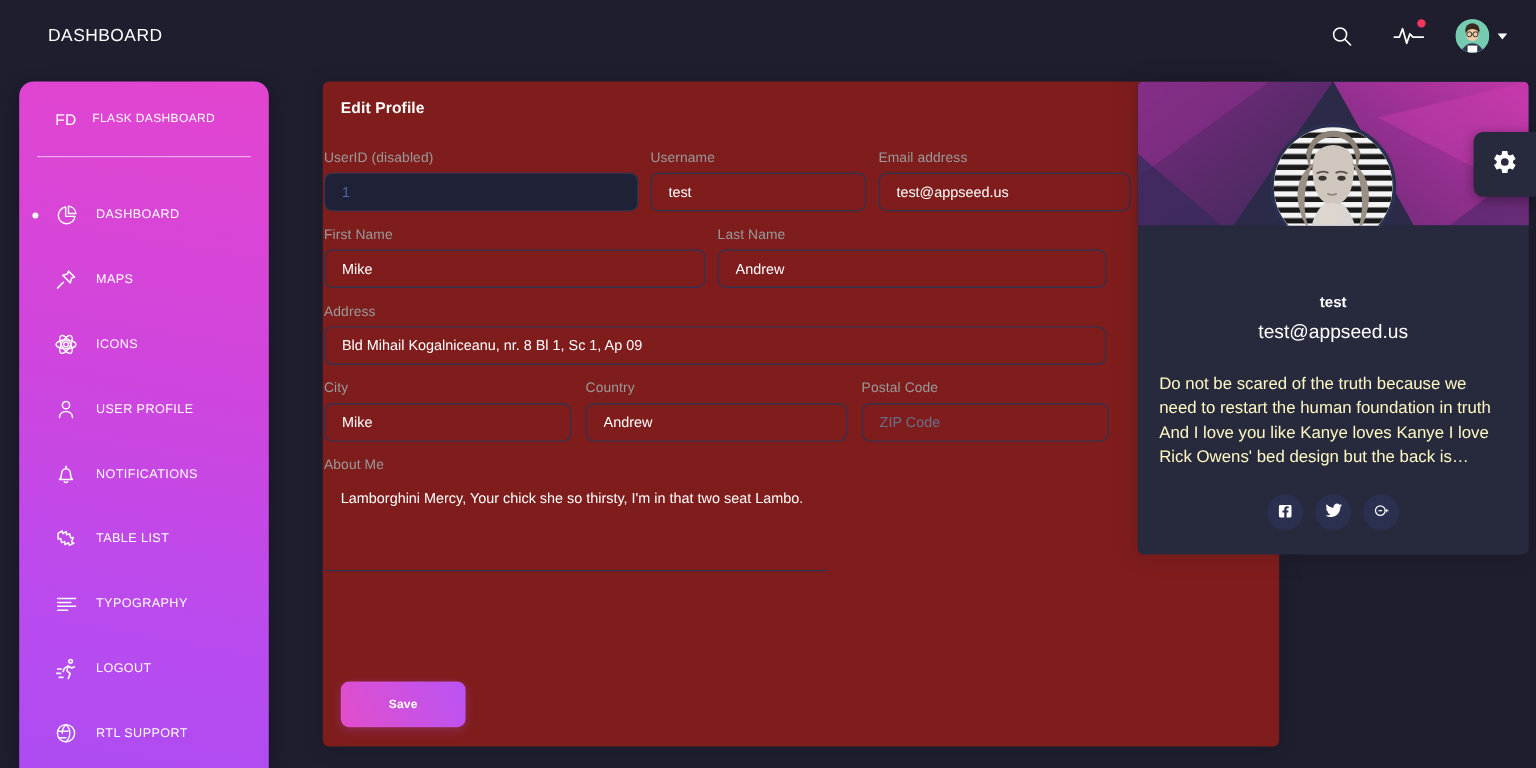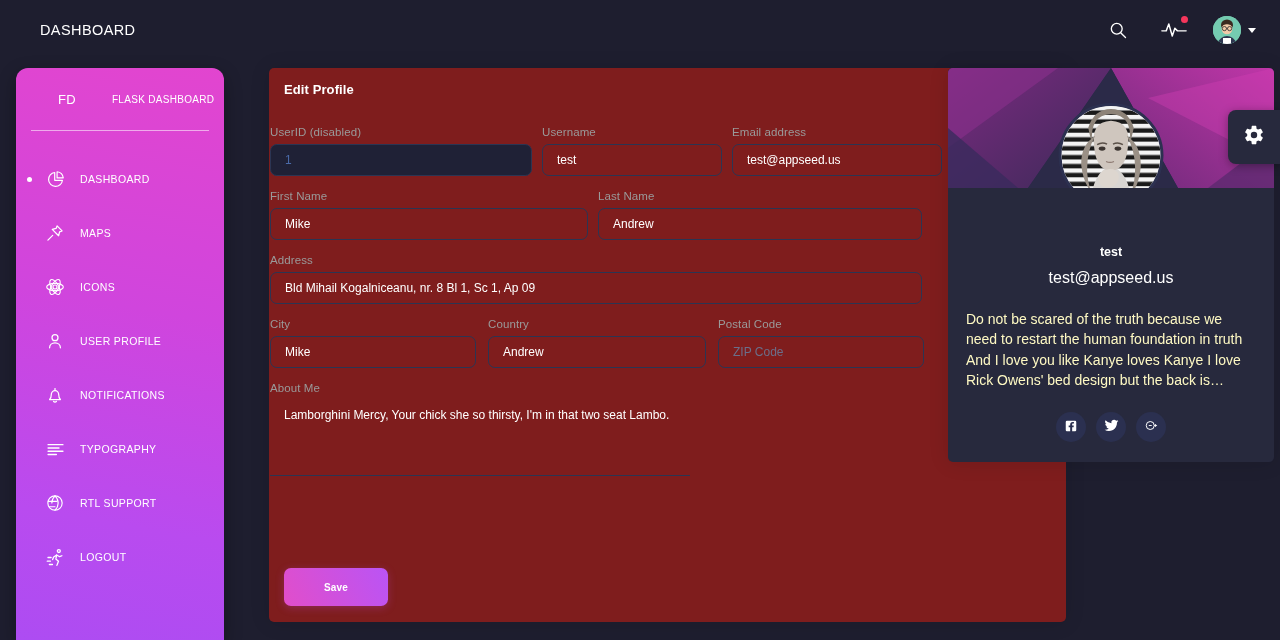--- a/index.html
+++ b/index.html
@@ -81,22 +81,22 @@
     height: 572px;
     border-radius: 12px 12px 0 0;
     background: linear-gradient(190deg, #e245cf 0%, #d045dd 42%, #b94bef 78%, #ad4cf2 100%);
     box-shadow: 0 6px 18px rgba(0,0,0,0.30);
     overflow: hidden;
   }
   .sidebar-logo {
     height: 62px;
     display: flex;
     align-items: center;
-    padding-left: 42px;
-    gap: 36px;
+    padding-left: 30px;
+    gap: 13px;
     position: relative;
   }
   .logo-mini {
     color: #ffffff;
     font-size: 13px;
     letter-spacing: 0.3px;
   }
   .logo-text {
     color: #ffffff;
     font-size: 10px;
@@ -402,58 +402,66 @@
       <span class="nav-item-icon">
         <svg width="20" height="20" viewBox="0 0 24 24" fill="none" stroke="#ffffff" stroke-width="1.5" stroke-linecap="round" stroke-linejoin="round">
           <path d="M5.5 17.5h13c-1.8-1.5-2-3-2-5.5 0-3-2-5.3-4.5-5.3S7.5 9 7.5 12c0 2.5-.2 4-2 5.5z"></path>
           <path d="M10.3 19.6a2 2 0 0 0 3.4 0"></path>
           <line x1="12" y1="4.3" x2="12" y2="6.3"></line>
         </svg>
       </span>
       <span class="nav-item-label">NOTIFICATIONS</span>
     </li>
 
+    <li class="nav-item">
+      <span class="nav-item-icon">
+        <svg width="20" height="20" viewBox="0 0 24 24" fill="none" stroke="#ffffff" stroke-width="1.5" stroke-linejoin="round">
+          <path d="M4 6.5l4.2-2.3.6 2.6 3.4-2 .4 3.2 3-1.1 1 4.1 2.6-.4-1.6 4.4 2.2 1.4-4.6 2.1-.6-2.6-3.6 2-.3-3.1-3 1-1-4-2.6.4z"></path>
+        </svg>
+      </span>
+      <span class="nav-item-label">TABLE LIST</span>
+    </li>
 
     <li class="nav-item">
       <span class="nav-item-icon">
         <svg width="21" height="21" viewBox="0 0 24 24" fill="none" stroke="#ffffff" stroke-width="1.5" stroke-linecap="round">
           <line x1="3.5" y1="6.5" x2="20.5" y2="6.5"></line>
           <line x1="3.5" y1="10.3" x2="16" y2="10.3"></line>
           <line x1="3.5" y1="14" x2="20.5" y2="14"></line>
           <line x1="3.5" y1="17.7" x2="13" y2="17.7"></line>
         </svg>
       </span>
       <span class="nav-item-label">TYPOGRAPHY</span>
-    </li>
-
-    <li class="nav-item">
-      <span class="nav-item-icon">
-        <svg width="20" height="20" viewBox="0 0 24 24" fill="none" stroke="#ffffff" stroke-width="1.4" stroke-linecap="round">
-          <circle cx="12" cy="12" r="8.6"></circle>
-          <path d="M12 3.4c2.6 2.4 3.8 5.4 3.8 8.6s-1.2 6.2-3.8 8.6"></path>
-          <path d="M12 3.4C9.4 5.8 8.2 8.8 8.2 12"></path>
-          <line x1="3.8" y1="10" x2="14" y2="10"></line>
-          <path d="M5 16.5h7"></path>
-        </svg>
-      </span>
-      <span class="nav-item-label">RTL SUPPORT</span>
     </li>
 
     <li class="nav-item">
       <span class="nav-item-icon">
         <svg width="21" height="21" viewBox="0 0 24 24" fill="none" stroke="#ffffff" stroke-width="1.5" stroke-linecap="round" stroke-linejoin="round">
           <circle cx="15.8" cy="4.6" r="1.7"></circle>
           <path d="M13.6 21l1.8-4.6-3-2.6.9-4.6-3.4 2.2-1.2 3"></path>
           <path d="M13.3 9.2l3.4 1.9 2.6-1.1"></path>
           <line x1="3.4" y1="12" x2="7" y2="12"></line>
           <line x1="2.6" y1="16.2" x2="6.2" y2="16.2"></line>
           <line x1="5" y1="20" x2="8.5" y2="20"></line>
         </svg>
       </span>
       <span class="nav-item-label">LOGOUT</span>
+    </li>
+
+    <li class="nav-item">
+      <span class="nav-item-icon">
+        <svg width="20" height="20" viewBox="0 0 24 24" fill="none" stroke="#ffffff" stroke-width="1.4" stroke-linecap="round">
+          <circle cx="12" cy="12" r="8.6"></circle>
+          <path d="M12 3.4c2.6 2.4 3.8 5.4 3.8 8.6s-1.2 6.2-3.8 8.6"></path>
+          <path d="M12 3.4C9.4 5.8 8.2 8.8 8.2 12"></path>
+          <line x1="3.8" y1="10" x2="14" y2="10"></line>
+          <path d="M5 16.5h7"></path>
+        </svg>
+      </span>
+      <span class="nav-item-label">RTL SUPPORT</span>
     </li>
 
   </ul>
 </div>
 
 <div class="main-card">
   <div class="card-title">Edit Profile</div>
 
   <div class="form-area">
 

